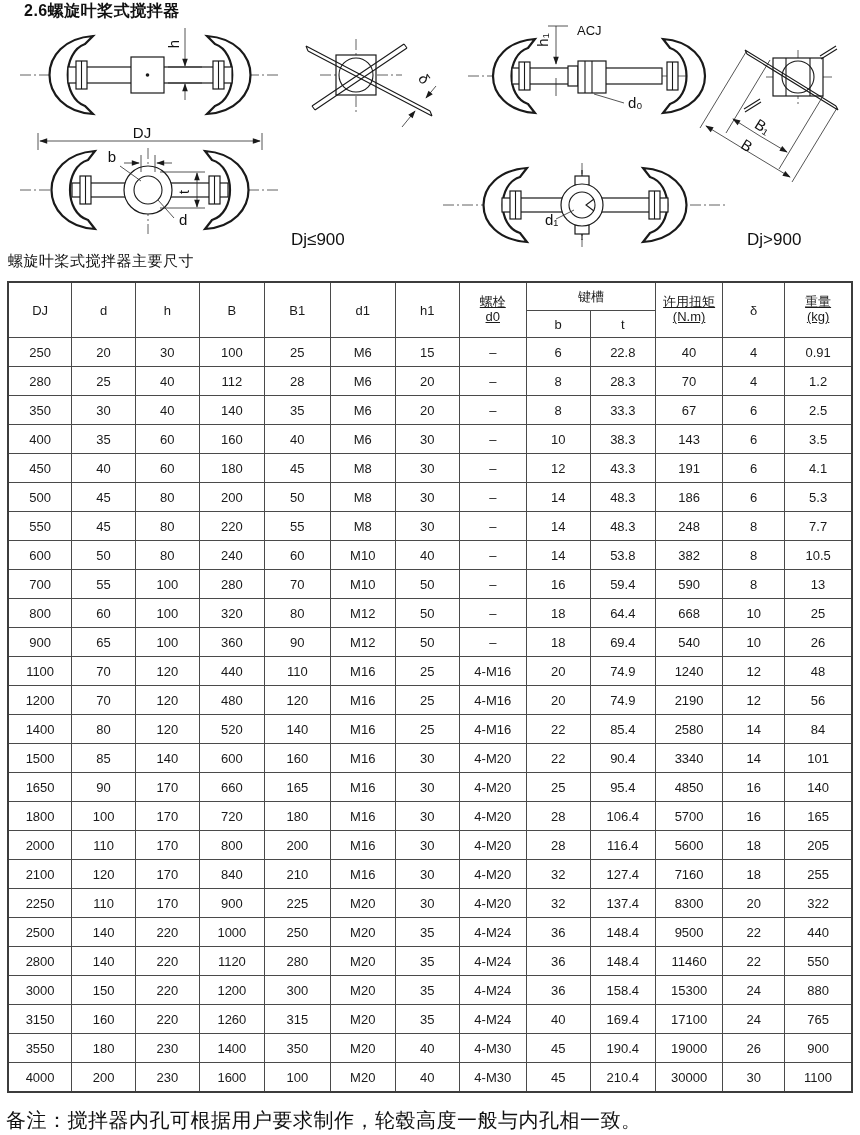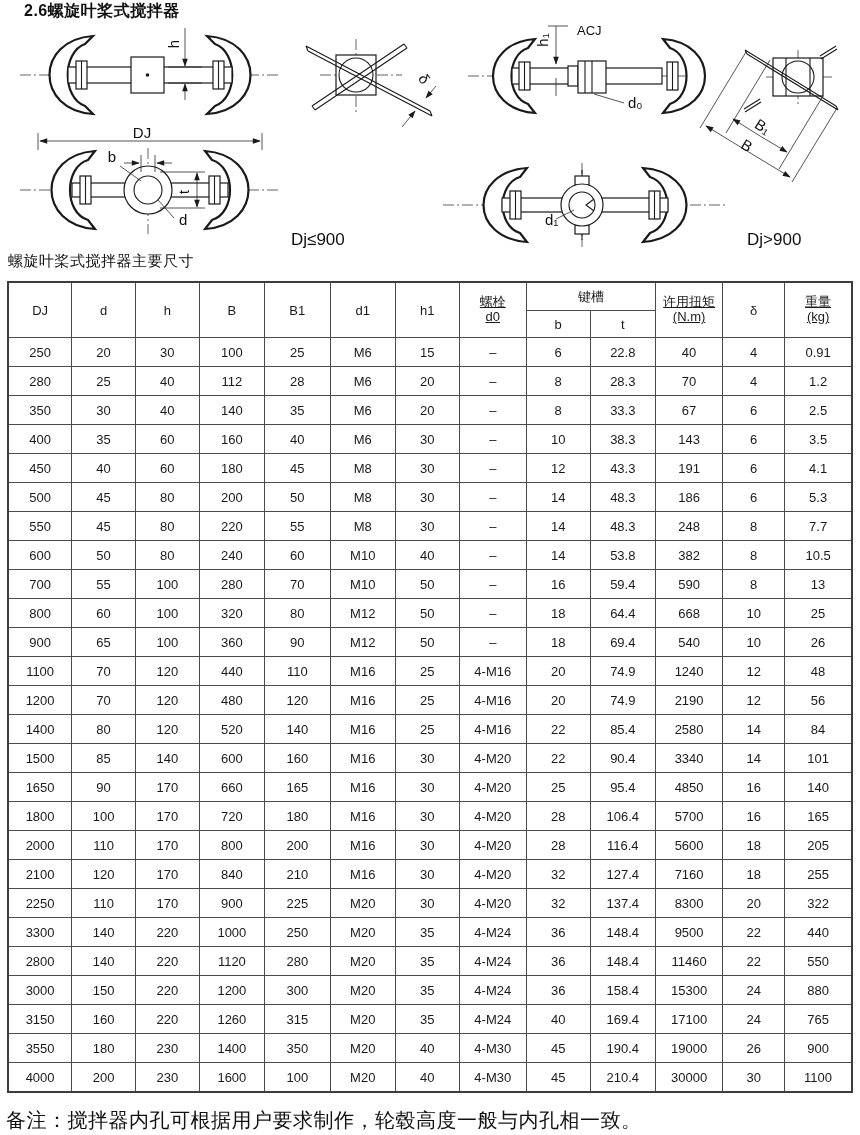--- a/index.html
+++ b/index.html
@@ -499,21 +499,21 @@
         <td>M20</td>
         <td>30</td>
         <td>4-M20</td>
         <td>32</td>
         <td>137.4</td>
         <td>8300</td>
         <td>20</td>
         <td>322</td>
       </tr>
       <tr>
-        <td>3300</td>
+        <td>2500</td>
         <td>140</td>
         <td>220</td>
         <td>1000</td>
         <td>250</td>
         <td>M20</td>
         <td>35</td>
         <td>4-M24</td>
         <td>36</td>
         <td>148.4</td>
         <td>9500</td>

